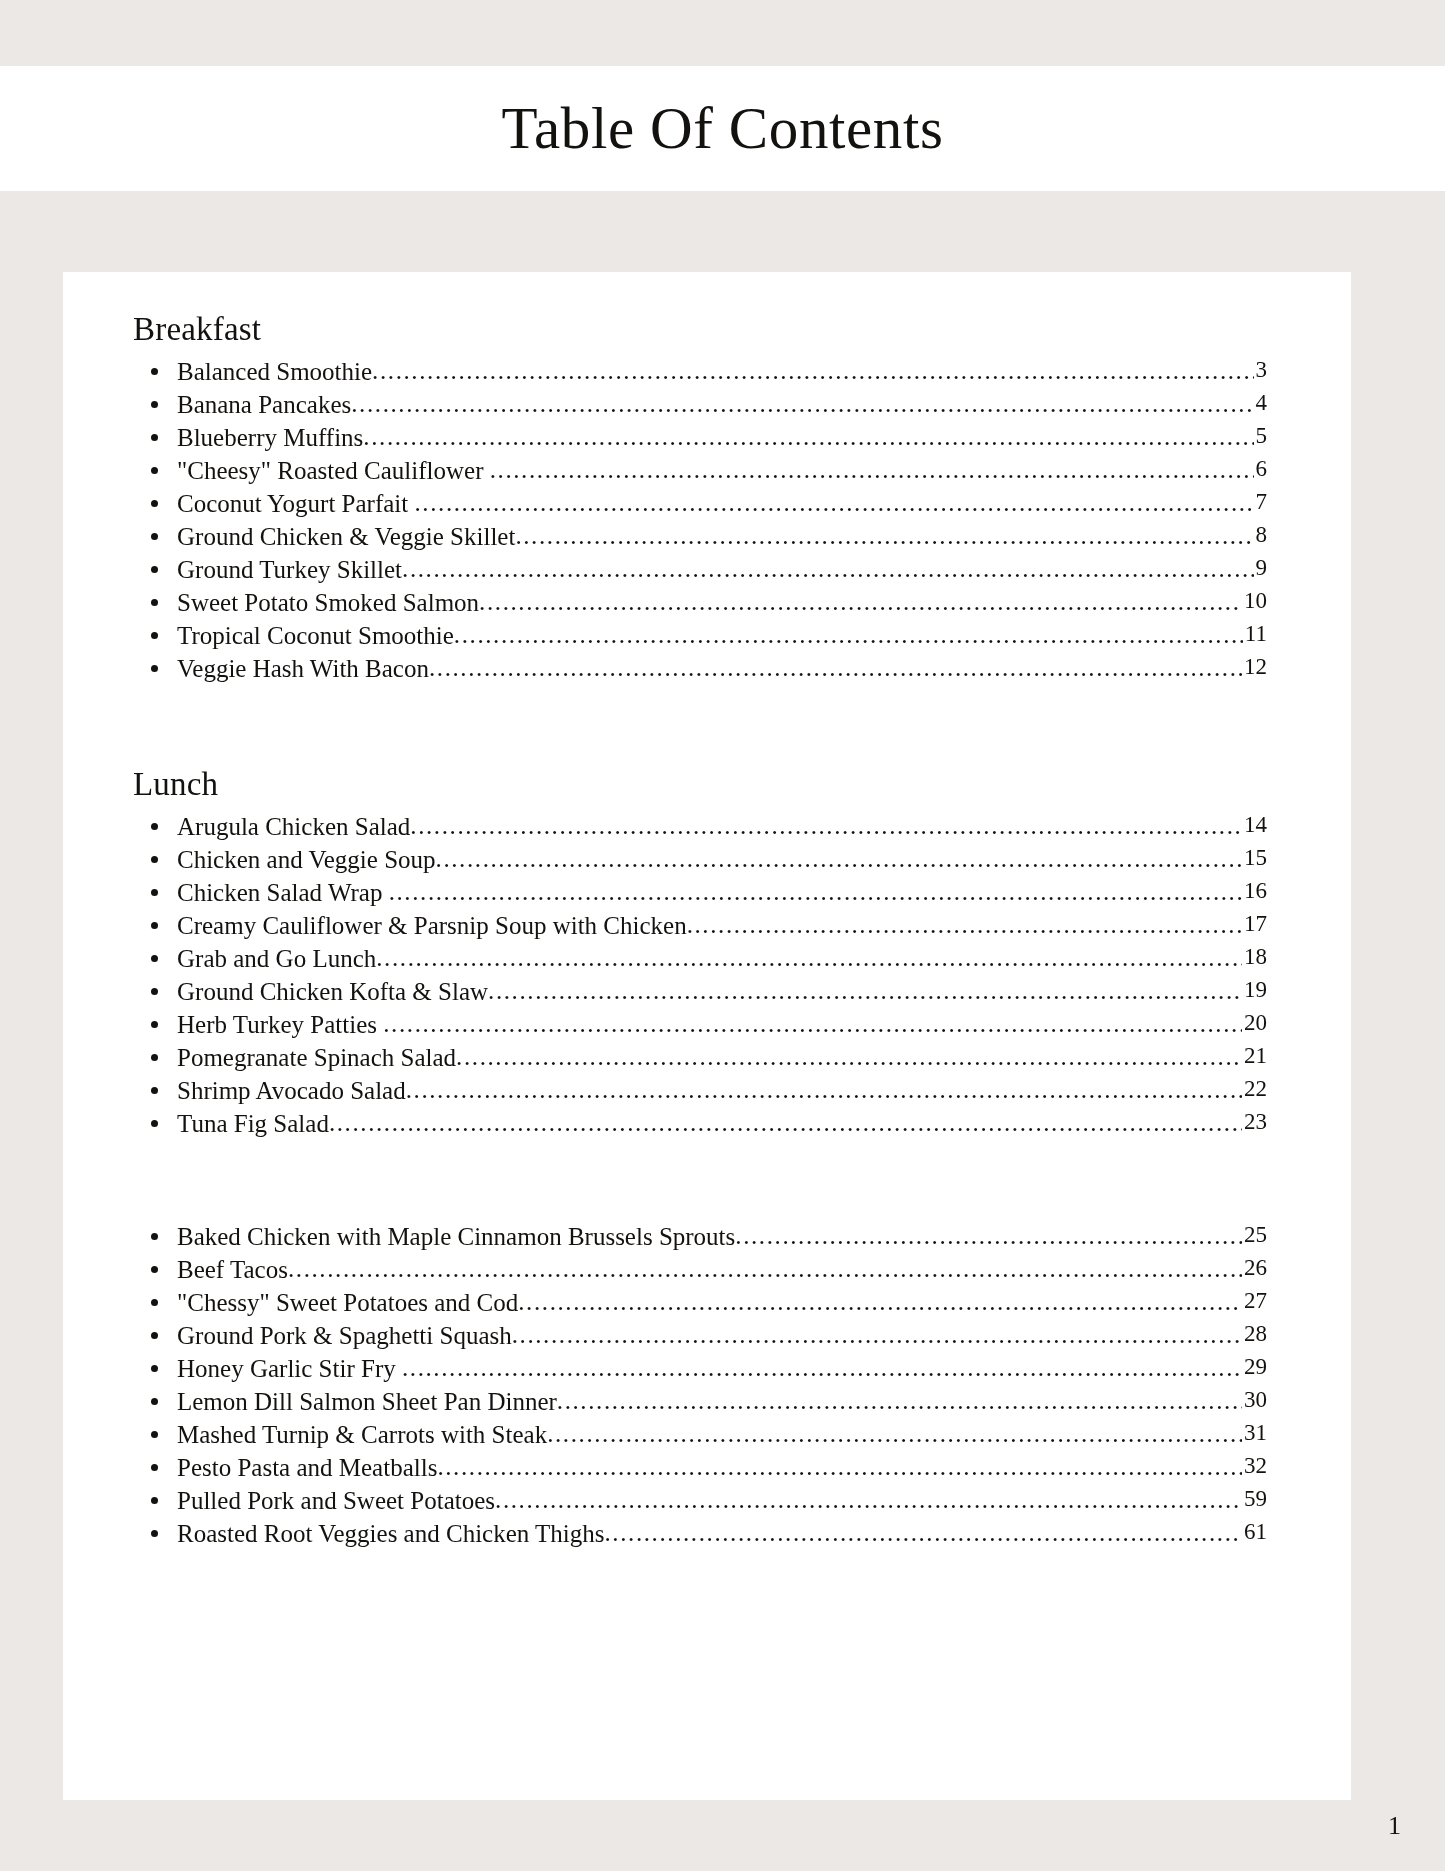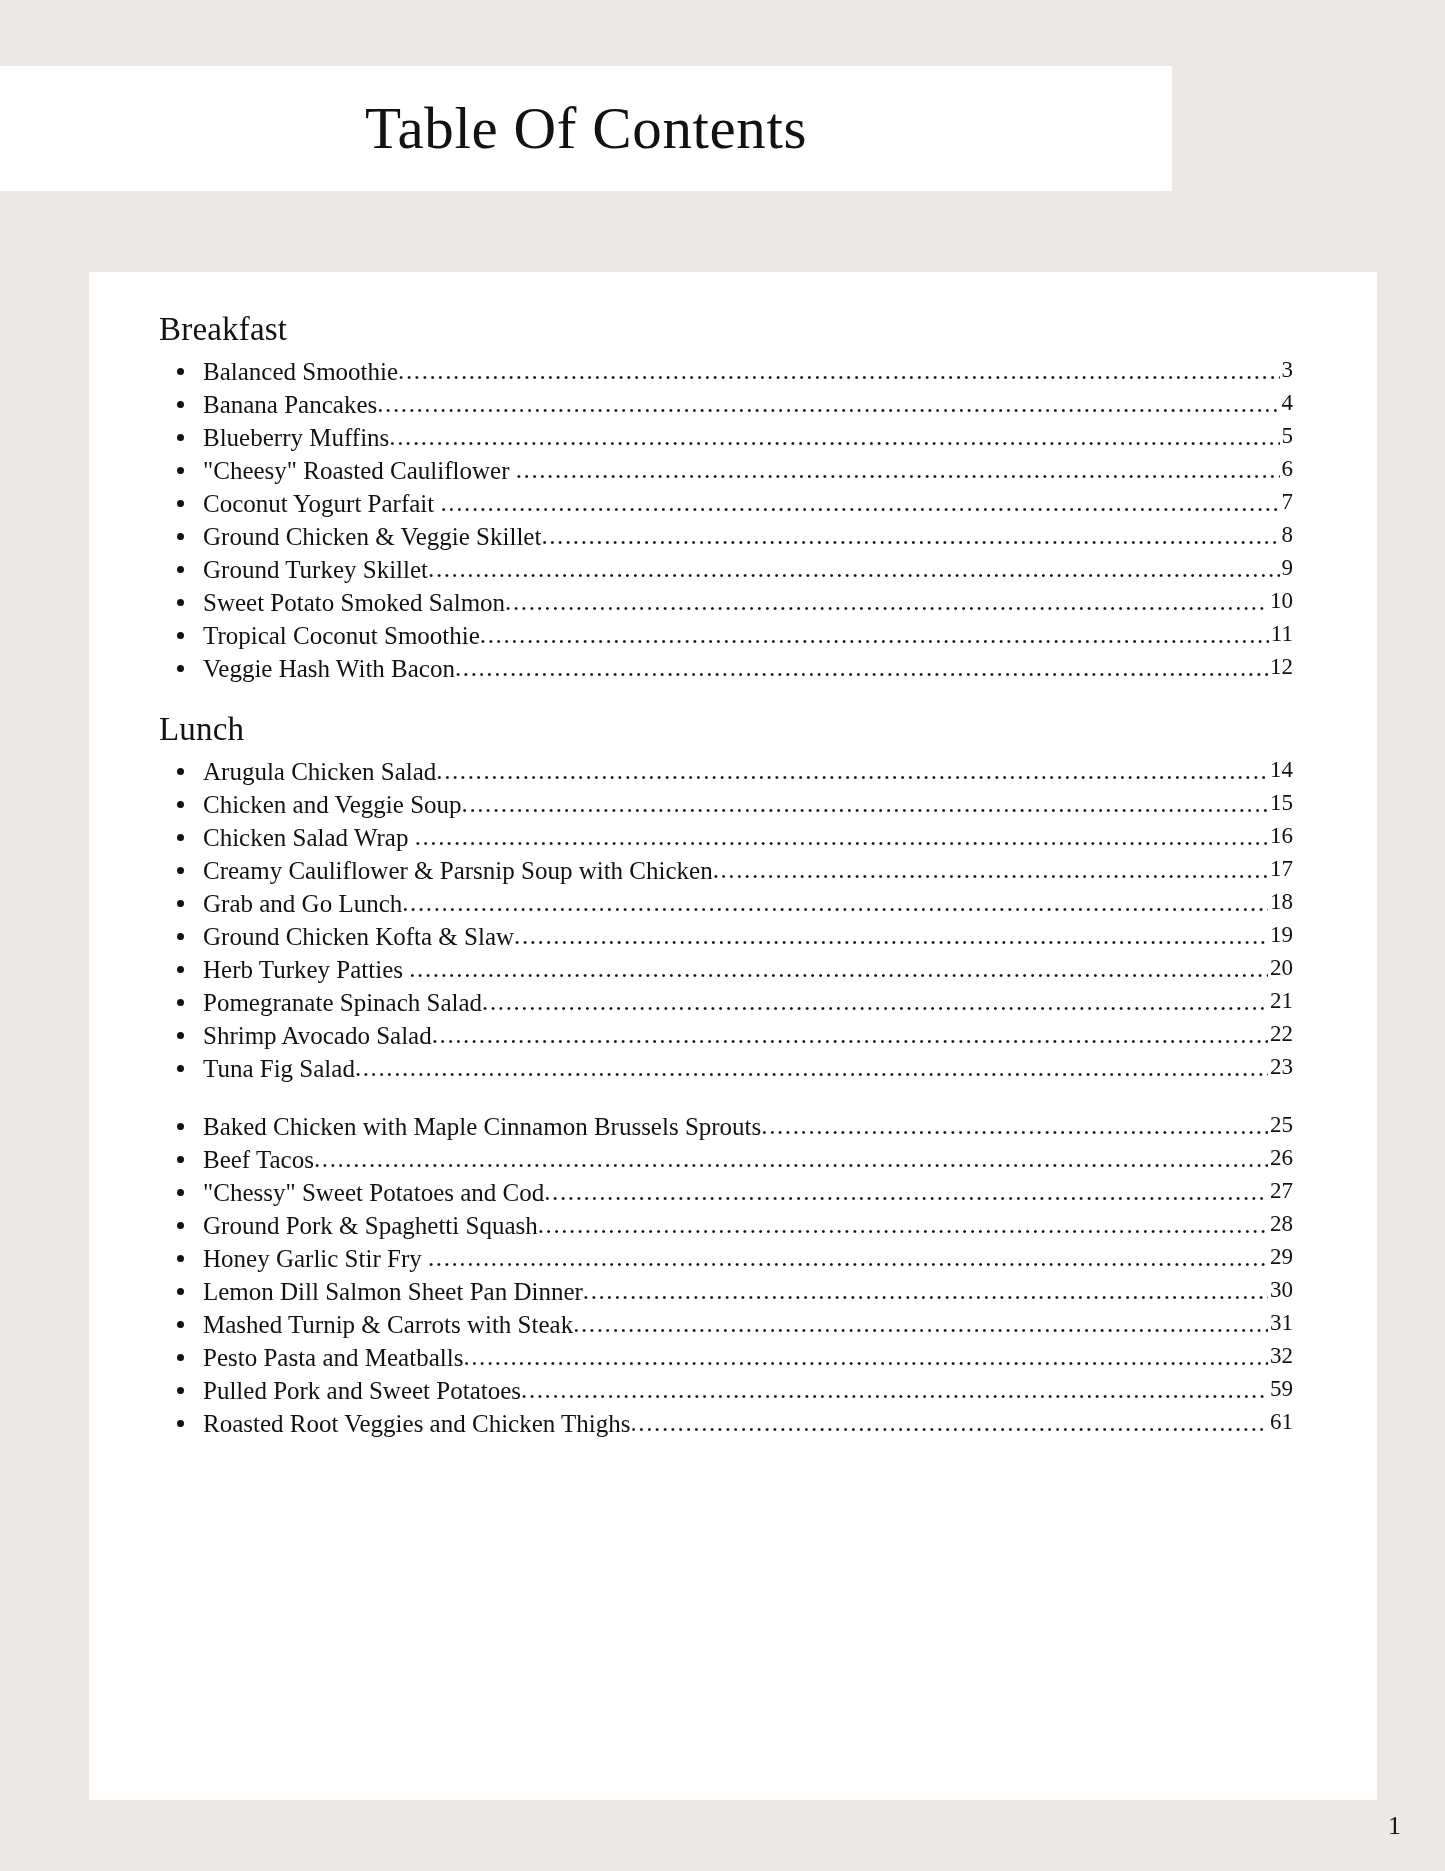--- a/index.html
+++ b/index.html
@@ -13,52 +13,52 @@
     font-family: "Liberation Serif", "DejaVu Serif", serif;
     overflow: hidden;
     position: relative;
   }
 
   
   .title-band {
     position: absolute;
     left: 0;
     top: 66px;
-    width: 1172px;
+    width: 1445px;
     height: 125px;
     background: #ffffff;
     display: flex;
     align-items: center;
     justify-content: center;
   }
   .doc-title {
     font-family: "Liberation Serif", "DejaVu Serif", serif;
     font-size: 59px;
     font-weight: 400;
     color: #14120f;
     letter-spacing: 0.6px;
     line-height: 1;
     white-space: nowrap;
   }
 
   
   .card {
     position: absolute;
-    left: 89px;
+    left: 63px;
     top: 272px;
     width: 1288px;
     height: 1528px;
     background: #ffffff;
     box-sizing: border-box;
     padding: 38px 84px 0 70px;
     overflow: hidden;
   }
 
   .section { margin-bottom: 0; }
-  .section + .section { margin-top: 25px; }
+  .section + .section { margin-top: 80px; }
 
   .section-title {
     font-family: "Liberation Serif", "DejaVu Serif", serif;
     font-size: 33px;
     font-weight: 400;
     color: #14120f;
     line-height: 1.18;
     margin: 0 0 6px 0;
     letter-spacing: 0.2px;
   }

